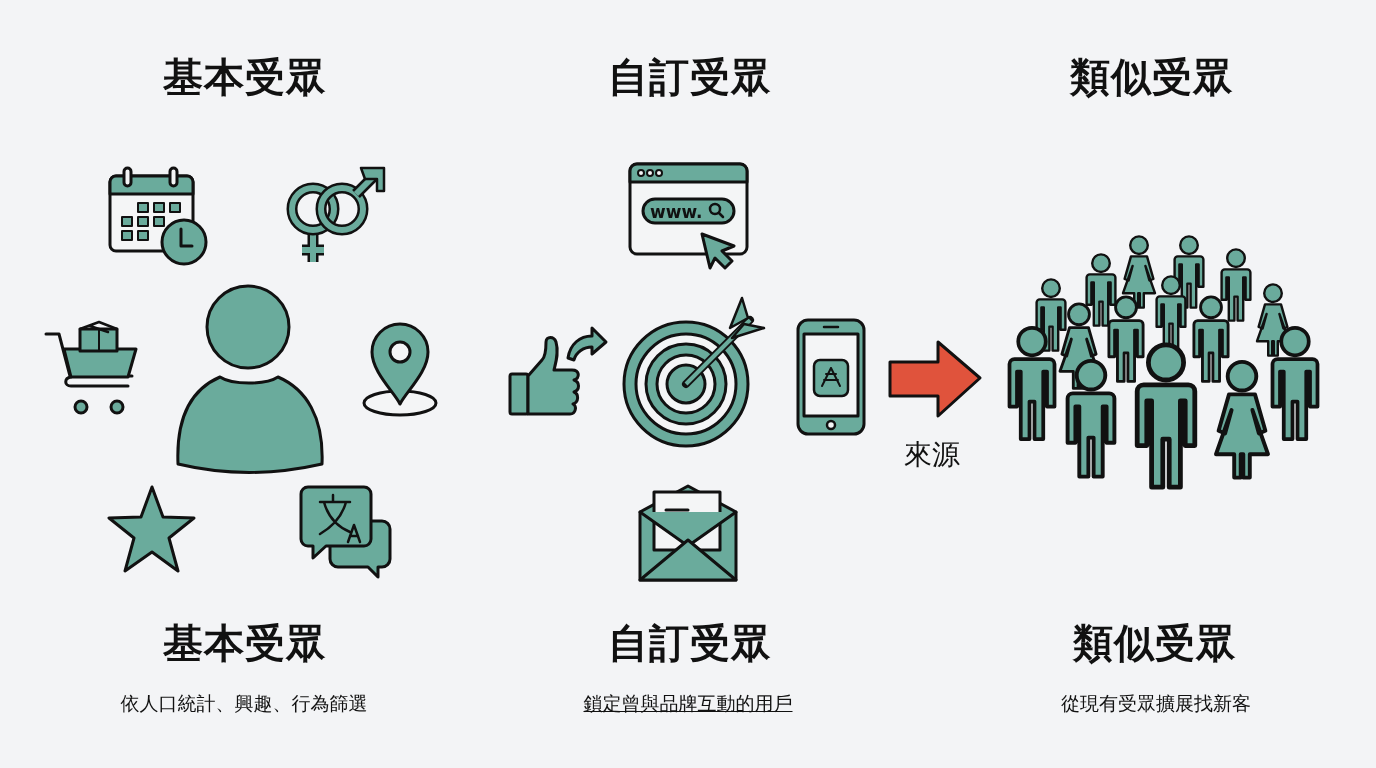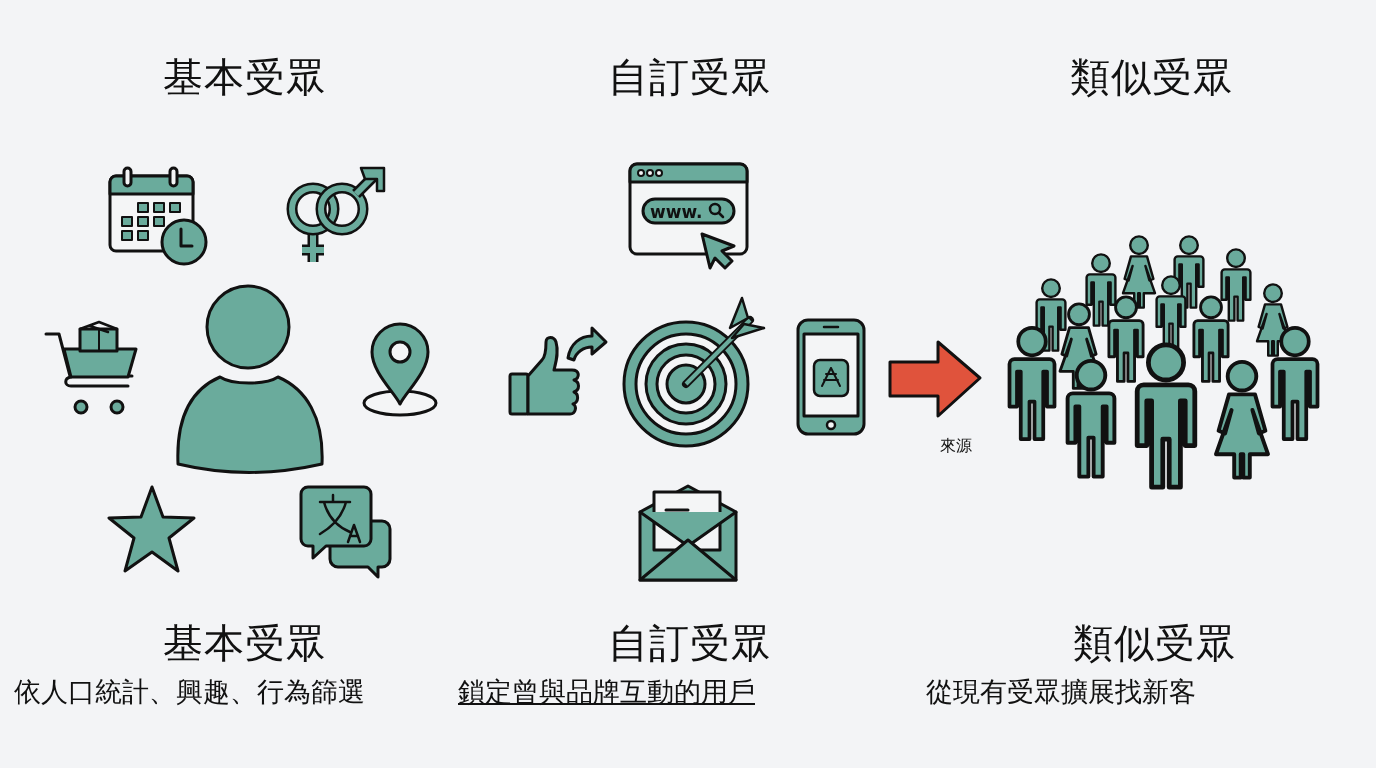--- a/index.html
+++ b/index.html
@@ -1,23 +1,23 @@
 <!DOCTYPE html>
 <html><head>
 <meta charset="utf-8">
 <style>
   html,body{margin:0;padding:0;}
   body{width:1376px;height:768px;background:#f3f4f6;position:relative;overflow:hidden;font-family:"DejaVu Sans","Liberation Sans",sans-serif;color:#111;}
-  .title{position:absolute;font-weight:normal;font-size:40px;text-align:center;width:400px;letter-spacing:1px;}
-  .sub{position:absolute;font-size:27px;width:460px;}
+  .title{position:absolute;font-weight:bold;font-size:40px;text-align:center;width:400px;letter-spacing:1px;}
+  .sub{position:absolute;font-size:19px;text-align:center;width:460px;margin-top:17px;}
   svg{position:absolute;overflow:visible;}
   .t{fill:#6aab9c;stroke:#111;stroke-width:3;stroke-linejoin:round;stroke-linecap:round;}
   .w{fill:#f4f5f6;stroke:#111;stroke-width:3;stroke-linejoin:round;stroke-linecap:round;}
   .s{fill:none;stroke:#111;stroke-width:3;stroke-linecap:round;stroke-linejoin:round;}
-  .label-src{position:absolute;font-size:16px;margin-left:36px;}
+  .label-src{position:absolute;font-size:28px;}
 </style>
 </head>
 <body>
 
 <div class="title" style="left:45px;top:50px;">基本受眾</div>
 <div class="title" style="left:490px;top:50px;">自訂受眾</div>
 <div class="title" style="left:952px;top:50px;">類似受眾</div>
 
 <svg style="left:108px;top:166px;" width="100" height="100" viewBox="0 0 100 100">
   <rect x="2" y="10" width="83" height="75" rx="6" class="w"></rect>

